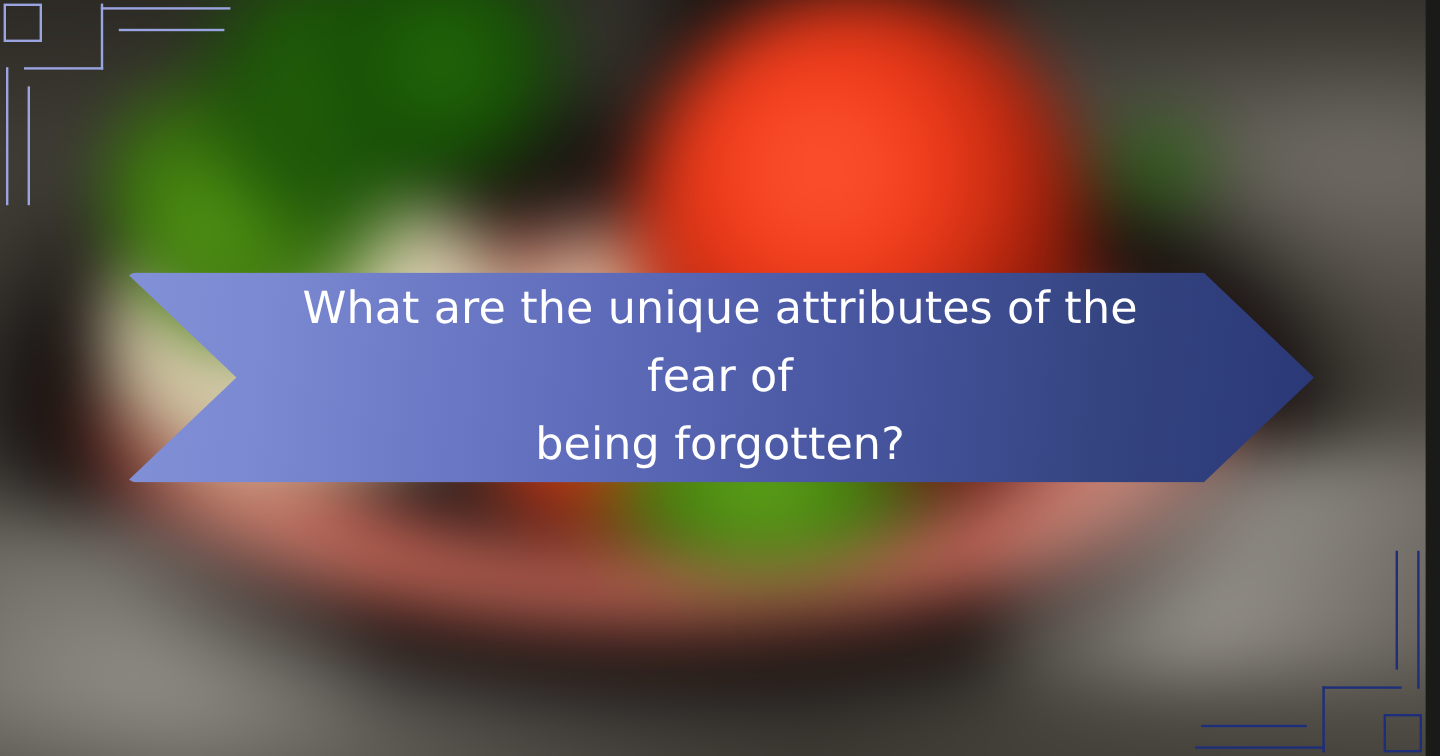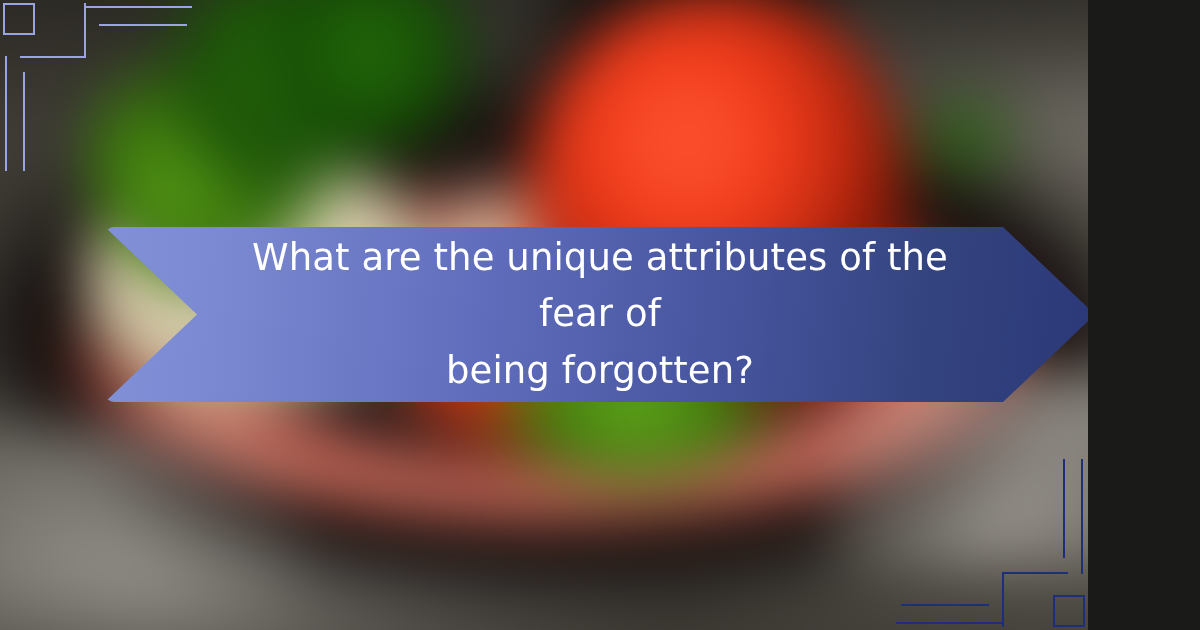--- a/index.html
+++ b/index.html
@@ -2,21 +2,21 @@
 <html><head>
 <meta charset="utf-8">
 <style>
   html, body {
     margin: 0;
     padding: 0;
     background: #1a1a18;
   }
   #card {
     position: relative;
-    width: 1088px;
+    width: 1188px;
     height: 630px;
     overflow: hidden;
     font-family: "DejaVu Sans", sans-serif;
     background: #2a2724;
   }
 
   
   #photo {
     position: absolute;
     left: -60px; top: -60px;

